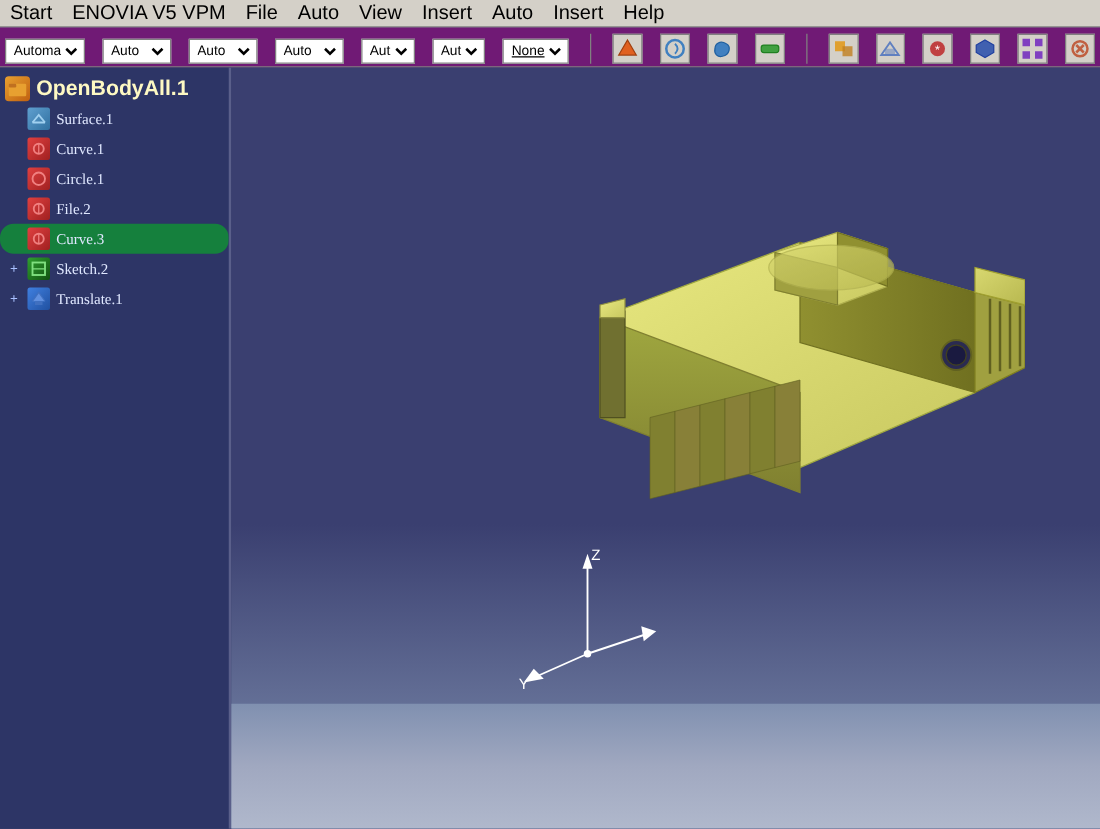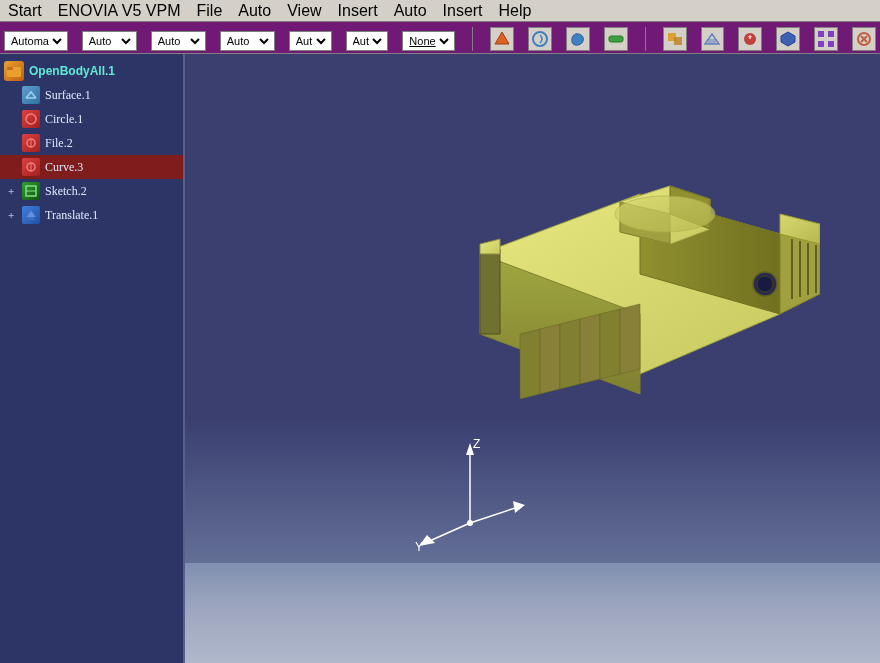--- a/index.html
+++ b/index.html
@@ -80,22 +80,22 @@
       background: #2d3566;
       border-right: 2px solid #5a5f8a;
       overflow: hidden;
       flex-shrink: 0;
       padding-top: 5px;
     }
     .tree-root {
       display: flex;
       align-items: center;
       padding: 2px 4px;
-      color: #5eead4;
-      font-size: 12px;
+      color: #fef9c3;
+      font-size: 17px;
       font-weight: bold;
       cursor: pointer;
     }
     .tree-root-icon {
       width: 20px;
       height: 20px;
       background: linear-gradient(135deg, #e8a030, #c06010);
       border-radius: 3px;
       margin-right: 5px;
       display: flex;
@@ -108,21 +108,21 @@
     .tree-item {
       display: flex;
       align-items: center;
       padding: 3px 4px 3px 22px;
       color: #e0e8ff;
       font-size: 12px;
       cursor: pointer;
       position: relative;
       font-family: Liberation Serif, serif;
     }
-    .tree-item.selected { background: #7f1d1d; }
+    .tree-item.selected { background: #15803d; border-radius: 11px; }
     .tree-icon {
       width: 18px;
       height: 18px;
       margin-right: 5px;
       flex-shrink: 0;
       display: flex;
       align-items: center;
       justify-content: center;
       font-size: 10px;
       border-radius: 2px;
@@ -296,20 +296,29 @@
       <div class="tree-icon icon-surface1">
         <svg width="14" height="14" viewBox="0 0 14 14">
             <path d="M2 10 L7 4 L12 10" fill="none" stroke="#a0d0f0" stroke-width="1.5"></path>
             <path d="M2 10 L12 10" stroke="#a0d0f0" stroke-width="1.5"></path>
           </svg>
       </div>
       <span>Surface.1</span>
     </div>
 
 
+    <div class="tree-item">
+      <div class="tree-icon icon-curve">
+        <svg width="14" height="14" viewBox="0 0 14 14">
+            <circle cx="7" cy="7" r="4" fill="none" stroke="#f08080" stroke-width="1.5"></circle>
+            <line x1="7" y1="3" x2="7" y2="11" stroke="#f08080" stroke-width="1"></line>
+          </svg>
+      </div>
+      <span>Curve.1</span>
+    </div>
 
     <div class="tree-item">
       <div class="tree-icon icon-circle">
         <svg width="14" height="14" viewBox="0 0 14 14">
             <circle cx="7" cy="7" r="5" fill="none" stroke="#f08080" stroke-width="1.5"></circle>
           </svg>
       </div>
       <span>Circle.1</span>
     </div>
 

